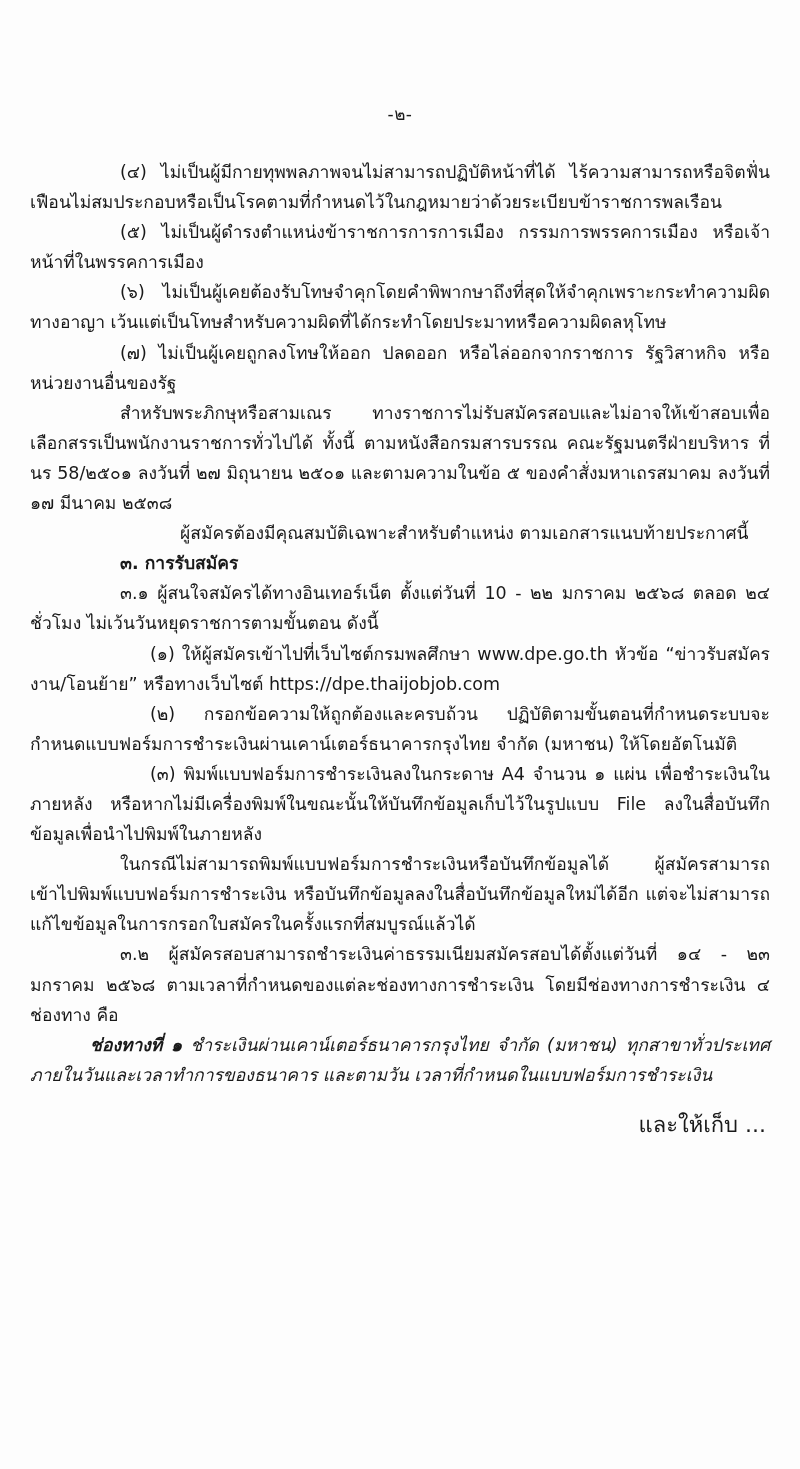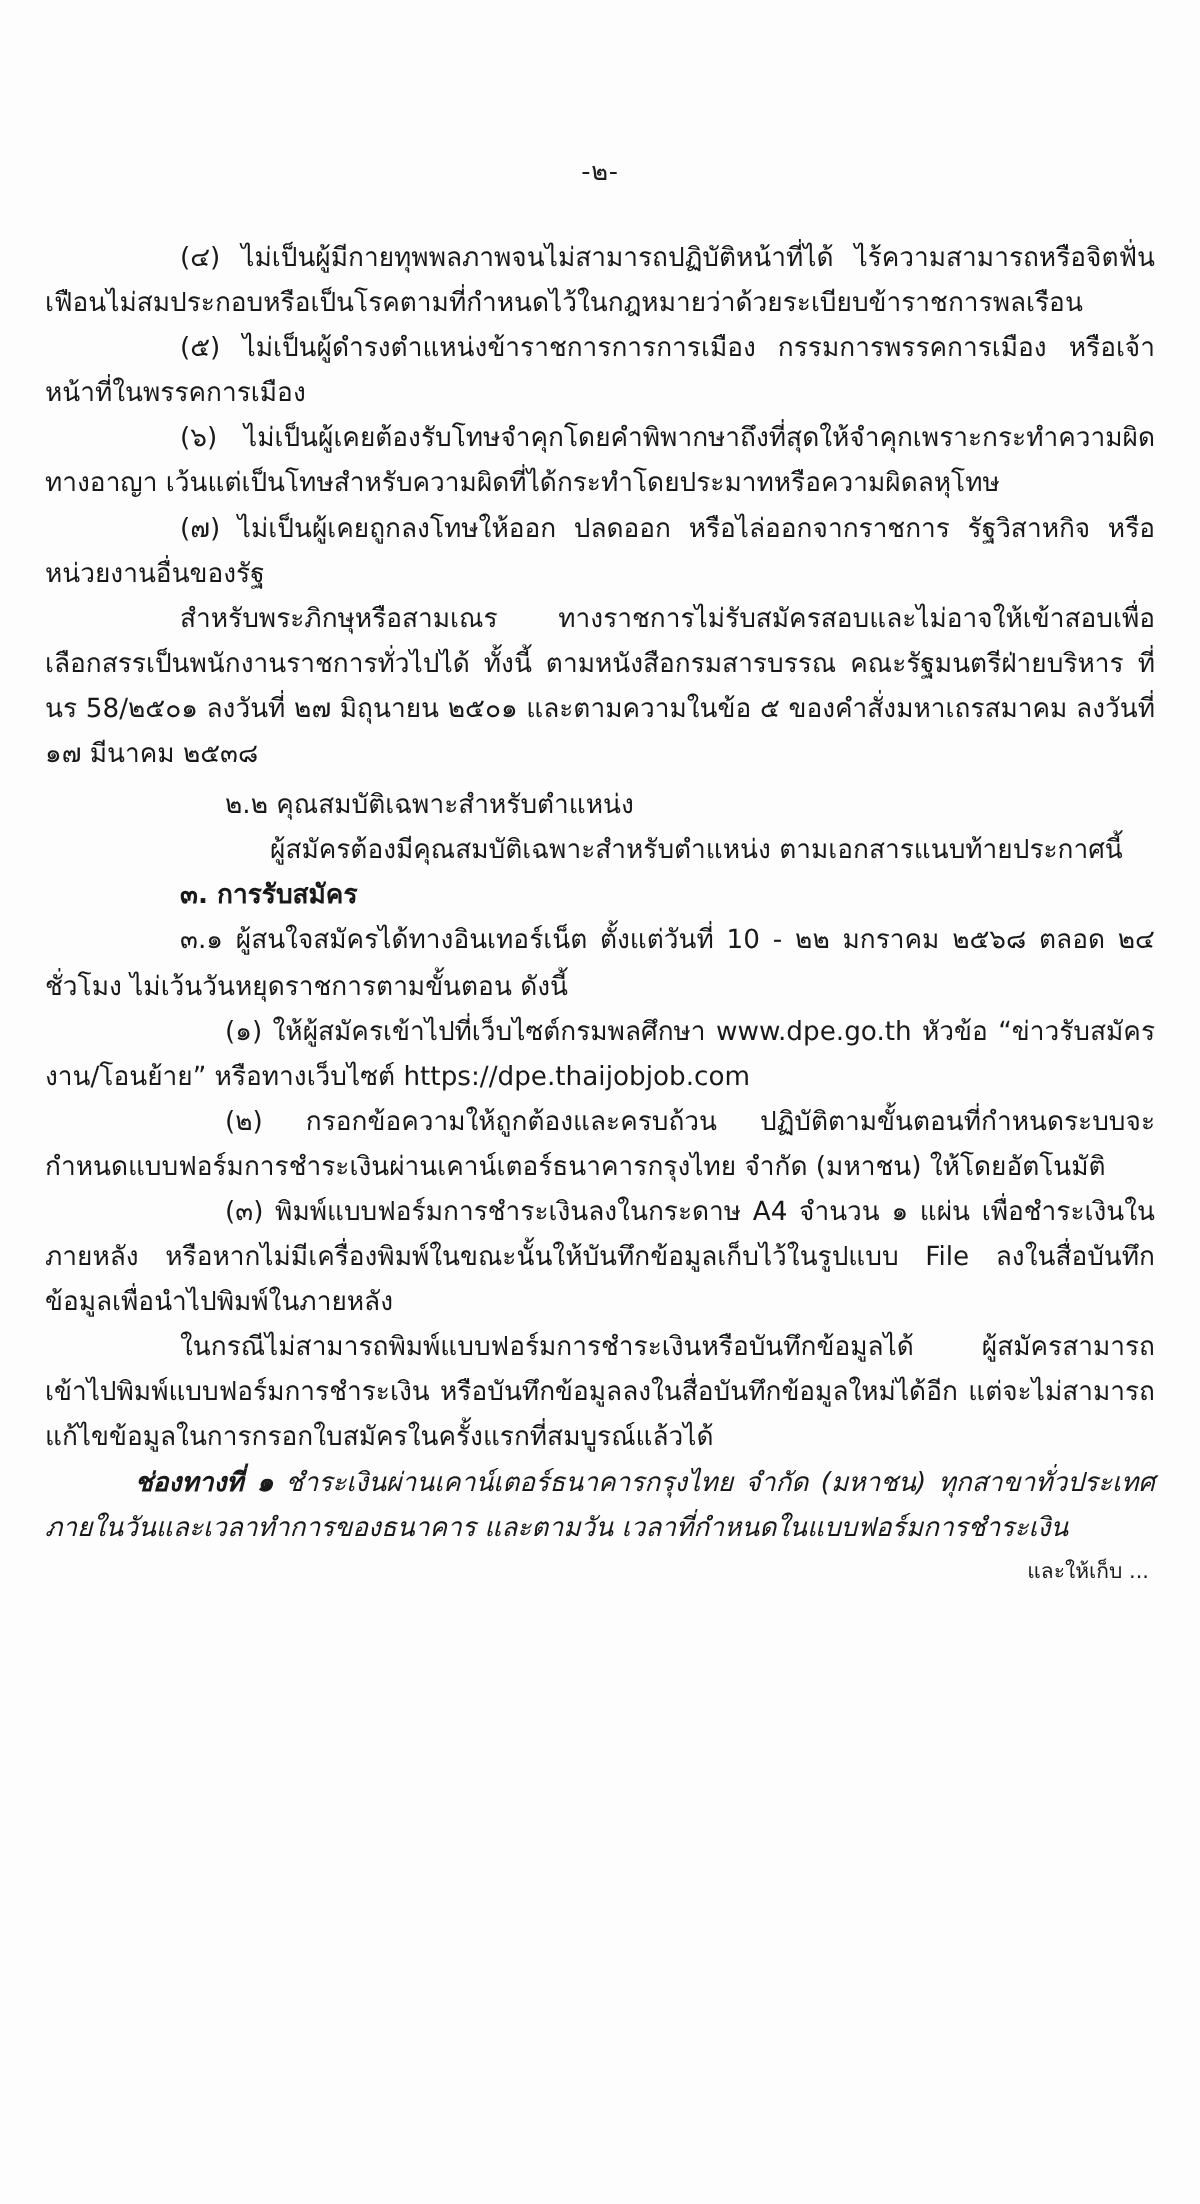--- a/index.html
+++ b/index.html
@@ -56,23 +56,23 @@
     font-weight: bold;
   }
   .heading {
     font-weight: bold;
     text-indent: 90px;
   }
   .gap-sm { margin-top: 4px; }
   .gap-md { }
   .right-tail {
     text-align: right;
-    font-size: 14px;
+    font-size: 22px;
     line-height: 1.72;
-    margin-top: 2px;
+    margin-top: 16px;
     padding-right: 4px;
   }
 </style>
 </head>
 <body>
 
 <div class="page">
 
   <div class="page-number">-๒-</div>
 
@@ -81,35 +81,35 @@
     <p class="indent">(๔) ไม่เป็นผู้มีกายทุพพลภาพจนไม่สามารถปฏิบัติหน้าที่ได้ ไร้ความสามารถหรือจิตฟั่นเฟือนไม่สมประกอบหรือเป็นโรคตามที่กำหนดไว้ในกฎหมายว่าด้วยระเบียบข้าราชการพลเรือน</p>
 
     <p class="indent">(๕) ไม่เป็นผู้ดำรงตำแหน่งข้าราชการการการเมือง กรรมการพรรคการเมือง หรือเจ้าหน้าที่ในพรรคการเมือง</p>
 
     <p class="indent">(๖) ไม่เป็นผู้เคยต้องรับโทษจำคุกโดยคำพิพากษาถึงที่สุดให้จำคุกเพราะกระทำความผิดทางอาญา เว้นแต่เป็นโทษสำหรับความผิดที่ได้กระทำโดยประมาทหรือความผิดลหุโทษ</p>
 
     <p class="indent">(๗) ไม่เป็นผู้เคยถูกลงโทษให้ออก ปลดออก หรือไล่ออกจากราชการ รัฐวิสาหกิจ หรือหน่วยงานอื่นของรัฐ</p>
 
     <p class="indent">สำหรับพระภิกษุหรือสามเณร ทางราชการไม่รับสมัครสอบและไม่อาจให้เข้าสอบเพื่อเลือกสรรเป็นพนักงานราชการทั่วไปได้ ทั้งนี้ ตามหนังสือกรมสารบรรณ คณะรัฐมนตรีฝ่ายบริหาร ที่ นร 58/๒๕๐๑ ลงวันที่ ๒๗ มิถุนายน ๒๕๐๑ และตามความในข้อ ๕ ของคำสั่งมหาเถรสมาคม ลงวันที่ ๑๗ มีนาคม ๒๕๓๘</p>
 
-    <p class="indent-lg gap-sm">๒.๒ คุณสมบัติเฉพาะสำหรับตำแหน่ง</p>
 
     <p class="indent-xl">ผู้สมัครต้องมีคุณสมบัติเฉพาะสำหรับตำแหน่ง ตามเอกสารแนบท้ายประกาศนี้</p>
 
     <p class="heading gap-md">๓. การรับสมัคร</p>
 
     <p class="indent">๓.๑ ผู้สนใจสมัครได้ทางอินเทอร์เน็ต ตั้งแต่วันที่ 10 - ๒๒ มกราคม ๒๕๖๘ ตลอด ๒๔ ชั่วโมง ไม่เว้นวันหยุดราชการตามขั้นตอน ดังนี้</p>
 
     <p class="indent-lg">(๑) ให้ผู้สมัครเข้าไปที่เว็บไซต์กรมพลศึกษา www.dpe.go.th หัวข้อ “ข่าวรับสมัครงาน/โอนย้าย” หรือทางเว็บไซต์ https://dpe.thaijobjob.com</p>
 
     <p class="indent-lg">(๒) กรอกข้อความให้ถูกต้องและครบถ้วน ปฏิบัติตามขั้นตอนที่กำหนดระบบจะกำหนดแบบฟอร์มการชำระเงินผ่านเคาน์เตอร์ธนาคารกรุงไทย จำกัด (มหาชน) ให้โดยอัตโนมัติ</p>
 
     <p class="indent-lg">(๓) พิมพ์แบบฟอร์มการชำระเงินลงในกระดาษ A4 จำนวน ๑ แผ่น เพื่อชำระเงินในภายหลัง หรือหากไม่มีเครื่องพิมพ์ในขณะนั้นให้บันทึกข้อมูลเก็บไว้ในรูปแบบ File ลงในสื่อบันทึกข้อมูลเพื่อนำไปพิมพ์ในภายหลัง</p>
 
     <p class="indent">ในกรณีไม่สามารถพิมพ์แบบฟอร์มการชำระเงินหรือบันทึกข้อมูลได้ ผู้สมัครสามารถเข้าไปพิมพ์แบบฟอร์มการชำระเงิน หรือบันทึกข้อมูลลงในสื่อบันทึกข้อมูลใหม่ได้อีก แต่จะไม่สามารถแก้ไขข้อมูลในการกรอกใบสมัครในครั้งแรกที่สมบูรณ์แล้วได้</p>
 
+    <p class="indent">๓.๒ ผู้สมัครสอบสามารถชำระเงินค่าธรรมเนียมสมัครสอบได้ตั้งแต่วันที่ ๑๔ - ๒๓ มกราคม ๒๕๖๘ ตามเวลาที่กำหนดของแต่ละช่องทางการชำระเงิน โดยมีช่องทางการชำระเงิน ๔ ช่องทาง คือ</p>
 
     <p class="indent-sm"><span class="bold">ช่องทางที่ ๑</span><span> ชำระเงินผ่านเคาน์เตอร์ธนาคารกรุงไทย จำกัด (มหาชน) ทุกสาขาทั่วประเทศ ภายในวันและเวลาทำการของธนาคาร และตามวัน เวลาที่กำหนดในแบบฟอร์มการชำระเงิน</span></p>
 
     <p class="right-tail">และให้เก็บ ...</p>
 
   </div>
 </div>
 
 </body></html>

